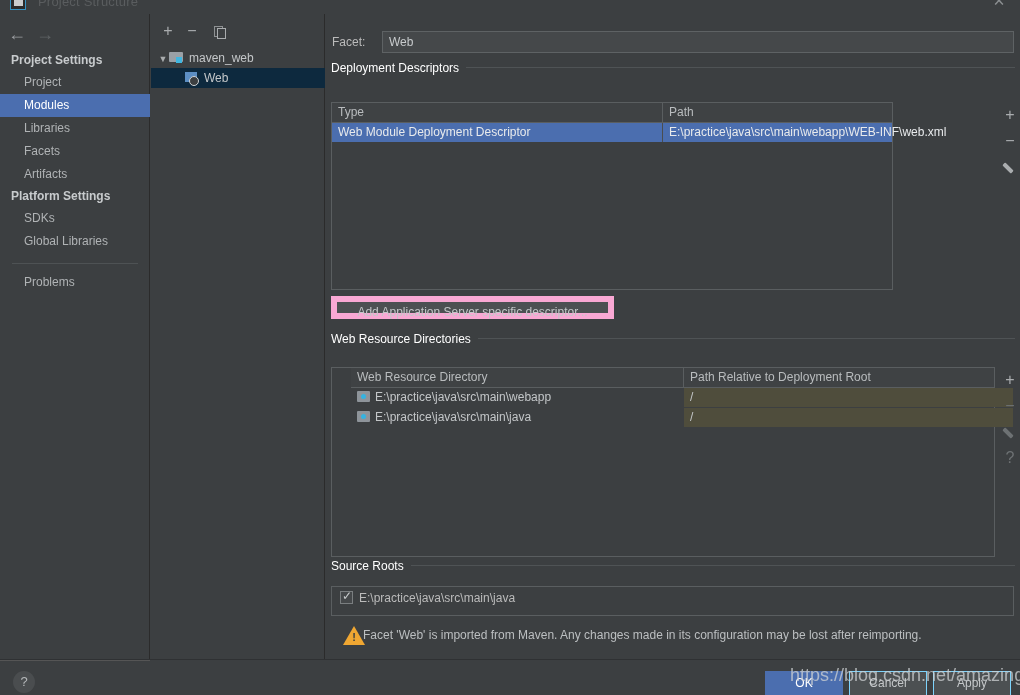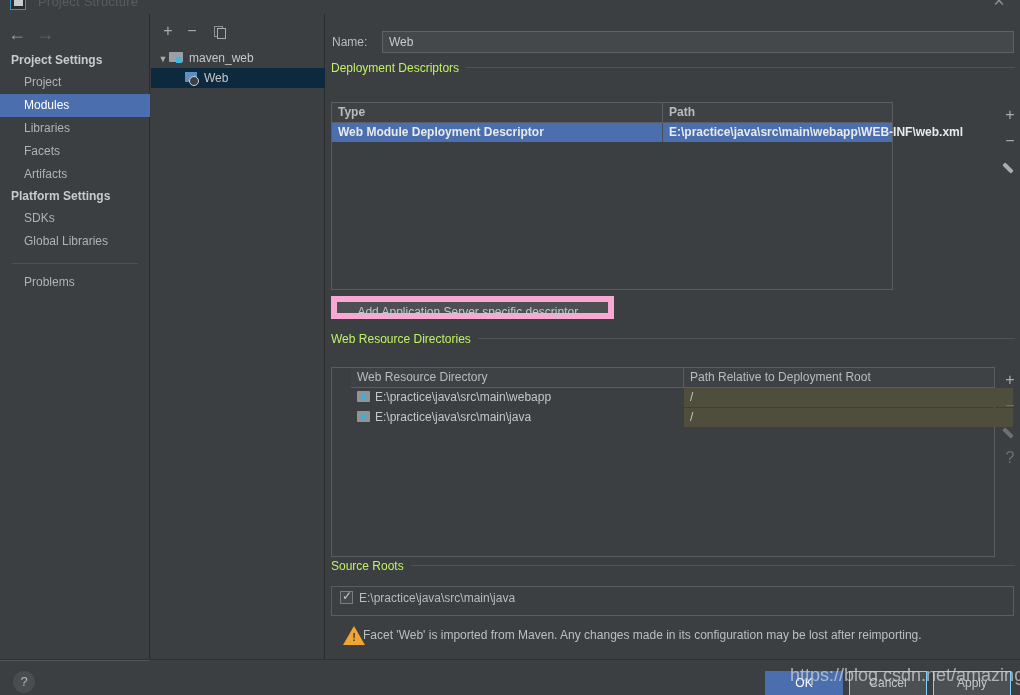--- a/index.html
+++ b/index.html
@@ -134,21 +134,21 @@
   .name-label { position: absolute; left: 0; top: 4px; font-size: 12px; color: #bbbbbb; }
   .name-input {
     position: absolute; left: 50px; top: 0; width: 632px; height: 22px;
     background: #45484a; border: 1px solid #5e6264; color: #c8cbcd;
     font-family: "Liberation Sans", sans-serif; font-size: 12px;
     padding: 0 6px; line-height: 20px;
   }
 
   .sec-title-row { position: absolute; left: 5px; width: 684px; height: 14px; }
   .sec-title {
-    float: left; font-size: 12px; color: #bef264; padding-right: 7px; line-height: 14px;
+    float: left; font-size: 12px; color: #ffffff; padding-right: 7px; line-height: 14px;
   }
   .sec-line {
     overflow: hidden; height: 7px; border-bottom: 1px solid #4f5355;
   }
 
   
   .tbl-frame {
     position: absolute; border: 1px solid #5a5e60; background: #3c3f41;
   }
   .tbl-head {
@@ -312,30 +312,30 @@
       </div>
       <div class="tree-row facet">
         <span class="ico-facet"></span><span class="tree-label">Web</span>
       </div>
     </div>
   </div>
 
   <div class="content">
 
     <div class="name-row">
-      <div class="name-label">Name:</div>
+      <div class="name-label">Facet:</div>
       <div class="name-input">Web</div>
     </div>
 
     <div class="sec-title-row" style="top:47px;">
       <div class="sec-title">Deployment Descriptors</div>
       <div class="sec-line"></div>
     </div>
 
-    <div class="tbl-frame" style="left:5px; top:88px; width:562px; height:188px;font-weight:bold;">
+    <div class="tbl-frame" style="left:5px; top:88px; width:562px; height:188px;">
       <div class="tbl-head">
         <div class="th" style="left:0; width:330px;">Type</div>
         <div class="th-div" style="left:330px;"></div>
         <div class="th" style="left:331px; width:331px;">Path</div>
       </div>
       <div class="tr sel">
         <div class="cell" style="left:0; width:330px;">Web Module Deployment Descriptor</div>
         <div class="cell-div" style="left:330px;"></div>
         <div class="cell" style="left:331px; width:331px;">E:\practice\java\src\main\webapp\WEB-INF\web.xml</div>
       </div>

